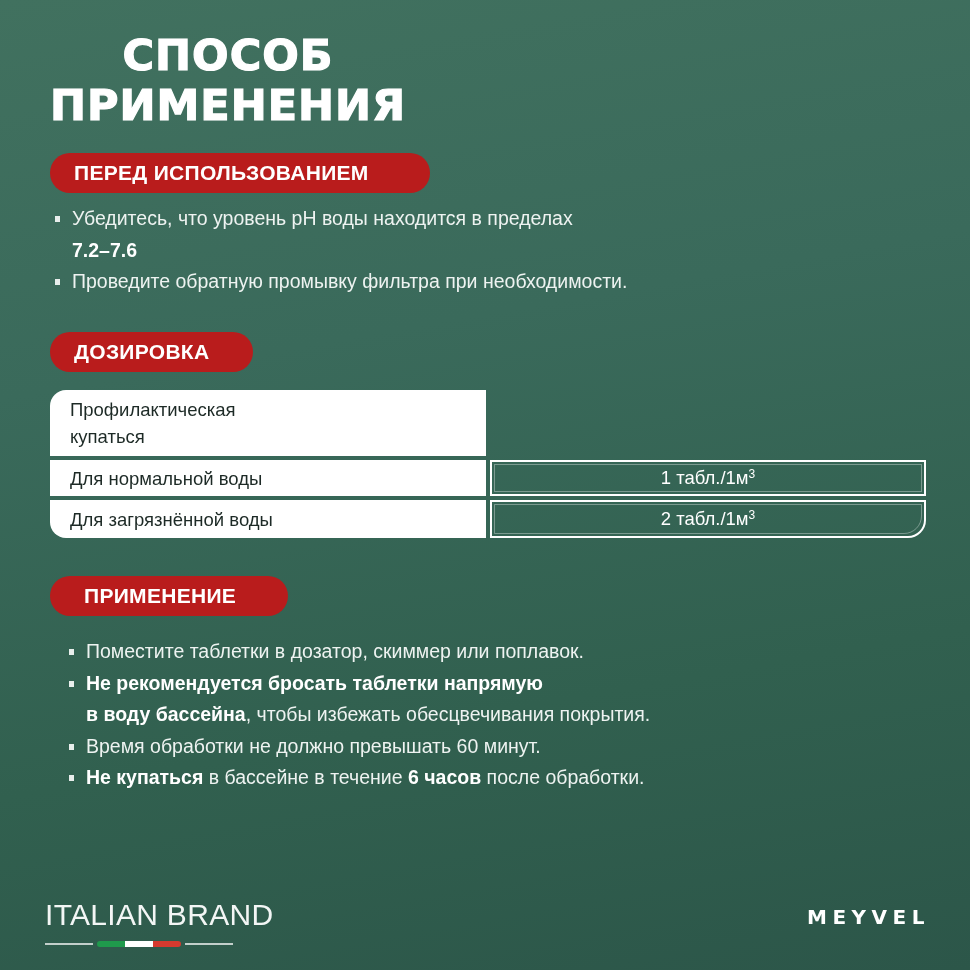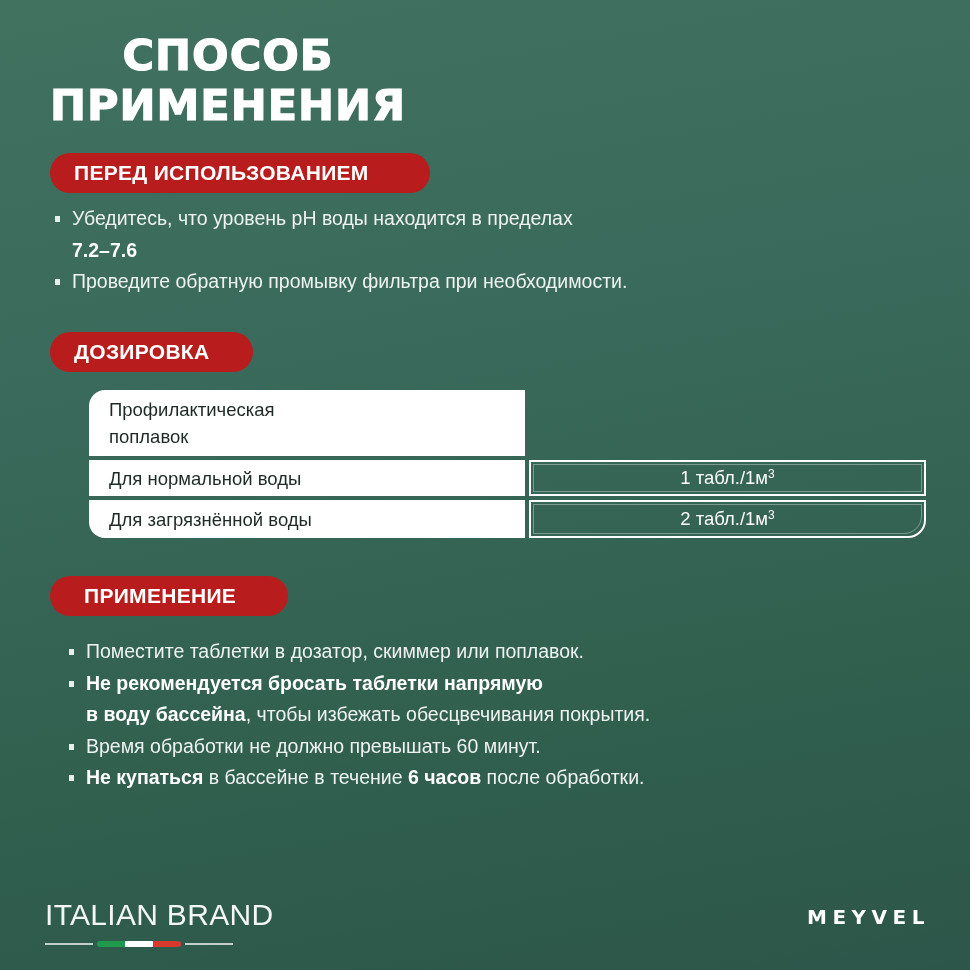--- a/index.html
+++ b/index.html
@@ -38,21 +38,21 @@
   }
   ul.bullets b { font-weight: 700; color: #ffffff; }
   .bl-1 { left: 52px; top: 203px; width: 680px; }
   .bl-2 { left: 66px; top: 636px; width: 640px; }
 
   .table { position: absolute; left: 50px; top: 390px; width: 876px; }
   .row { display: flex; gap: 4px; margin-bottom: 4px; }
   .cell-l {
     width: 436px; background: #ffffff; color: #1d2a26;
     font-size: 18.5px; line-height: 27px; padding: 0 20px;
-    display: flex; align-items: center; margin-left: 39px;
+    display: flex; align-items: center;
   }
   .cell-r {
     flex: 1; border: 2px solid #ffffff; padding: 0;
     display: flex; align-items: center; justify-content: center;
     font-size: 18.5px; color: #ffffff; position: relative;
   }
   .cell-r::after {
     content: ""; position: absolute; inset: 2px;
     border: 1px solid rgba(255,255,255,0.35); pointer-events: none; border-radius: inherit;
   }
@@ -98,21 +98,21 @@
   </li>
 </ul>
 
 <div class="pill pill-2">ДОЗИРОВКА</div>
 
 <div class="table">
   <div class="row r1">
     <div class="cell-l">
       <div>
         <span>Профилактическая</span><br>
-        <span>поплавок</span>
+        <span>купаться</span>
       </div>
     </div>
   </div>
   <div class="row r2">
     <div class="cell-l">Для нормальной воды</div>
     <div class="cell-r">
       <span><span>1 табл./1м</span><sup>3</sup></span>
     </div>
   </div>
   <div class="row r3">

